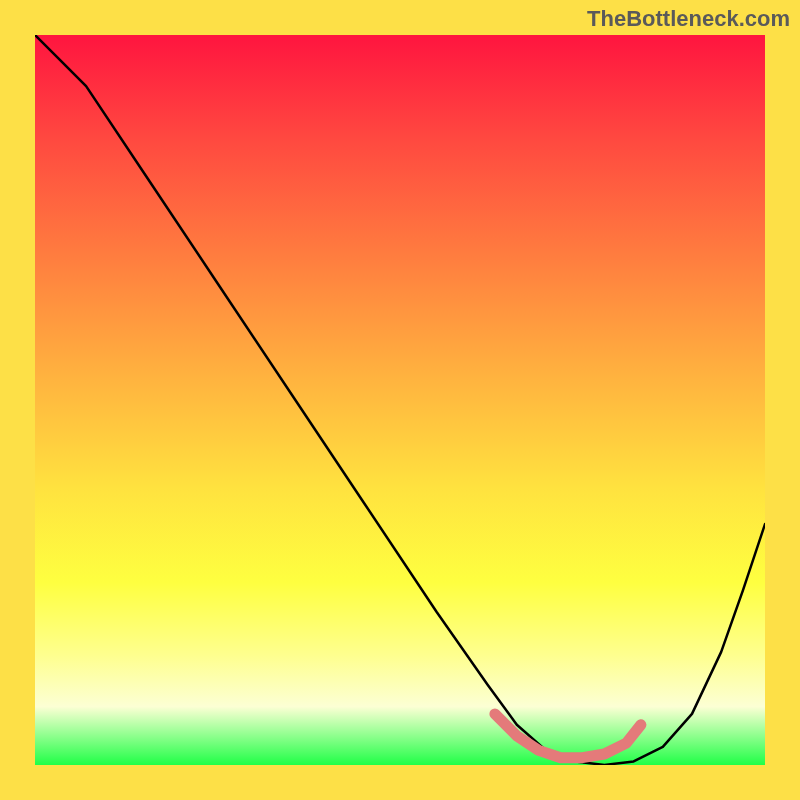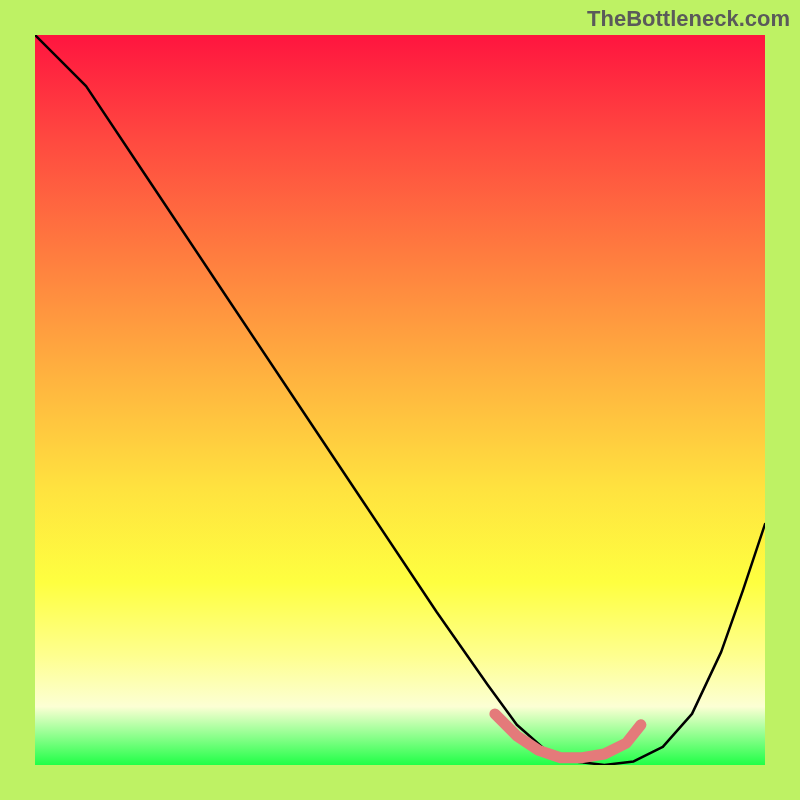--- a/index.html
+++ b/index.html
@@ -8,21 +8,21 @@
     width: 800px;
     height: 800px;
     background: #000;
     overflow: hidden;
     font-family: Arial, Helvetica, sans-serif;
   }
   .frame {
     position: relative;
     width: 800px;
     height: 800px;
-    background: #bef264;
+    background: #fde047;
   }
   .watermark {
     position: absolute;
     top: 6px;
     right: 10px;
     color: #5a5a5a;
     font-size: 22px;
     font-weight: 600;
     user-select: none;
   }

